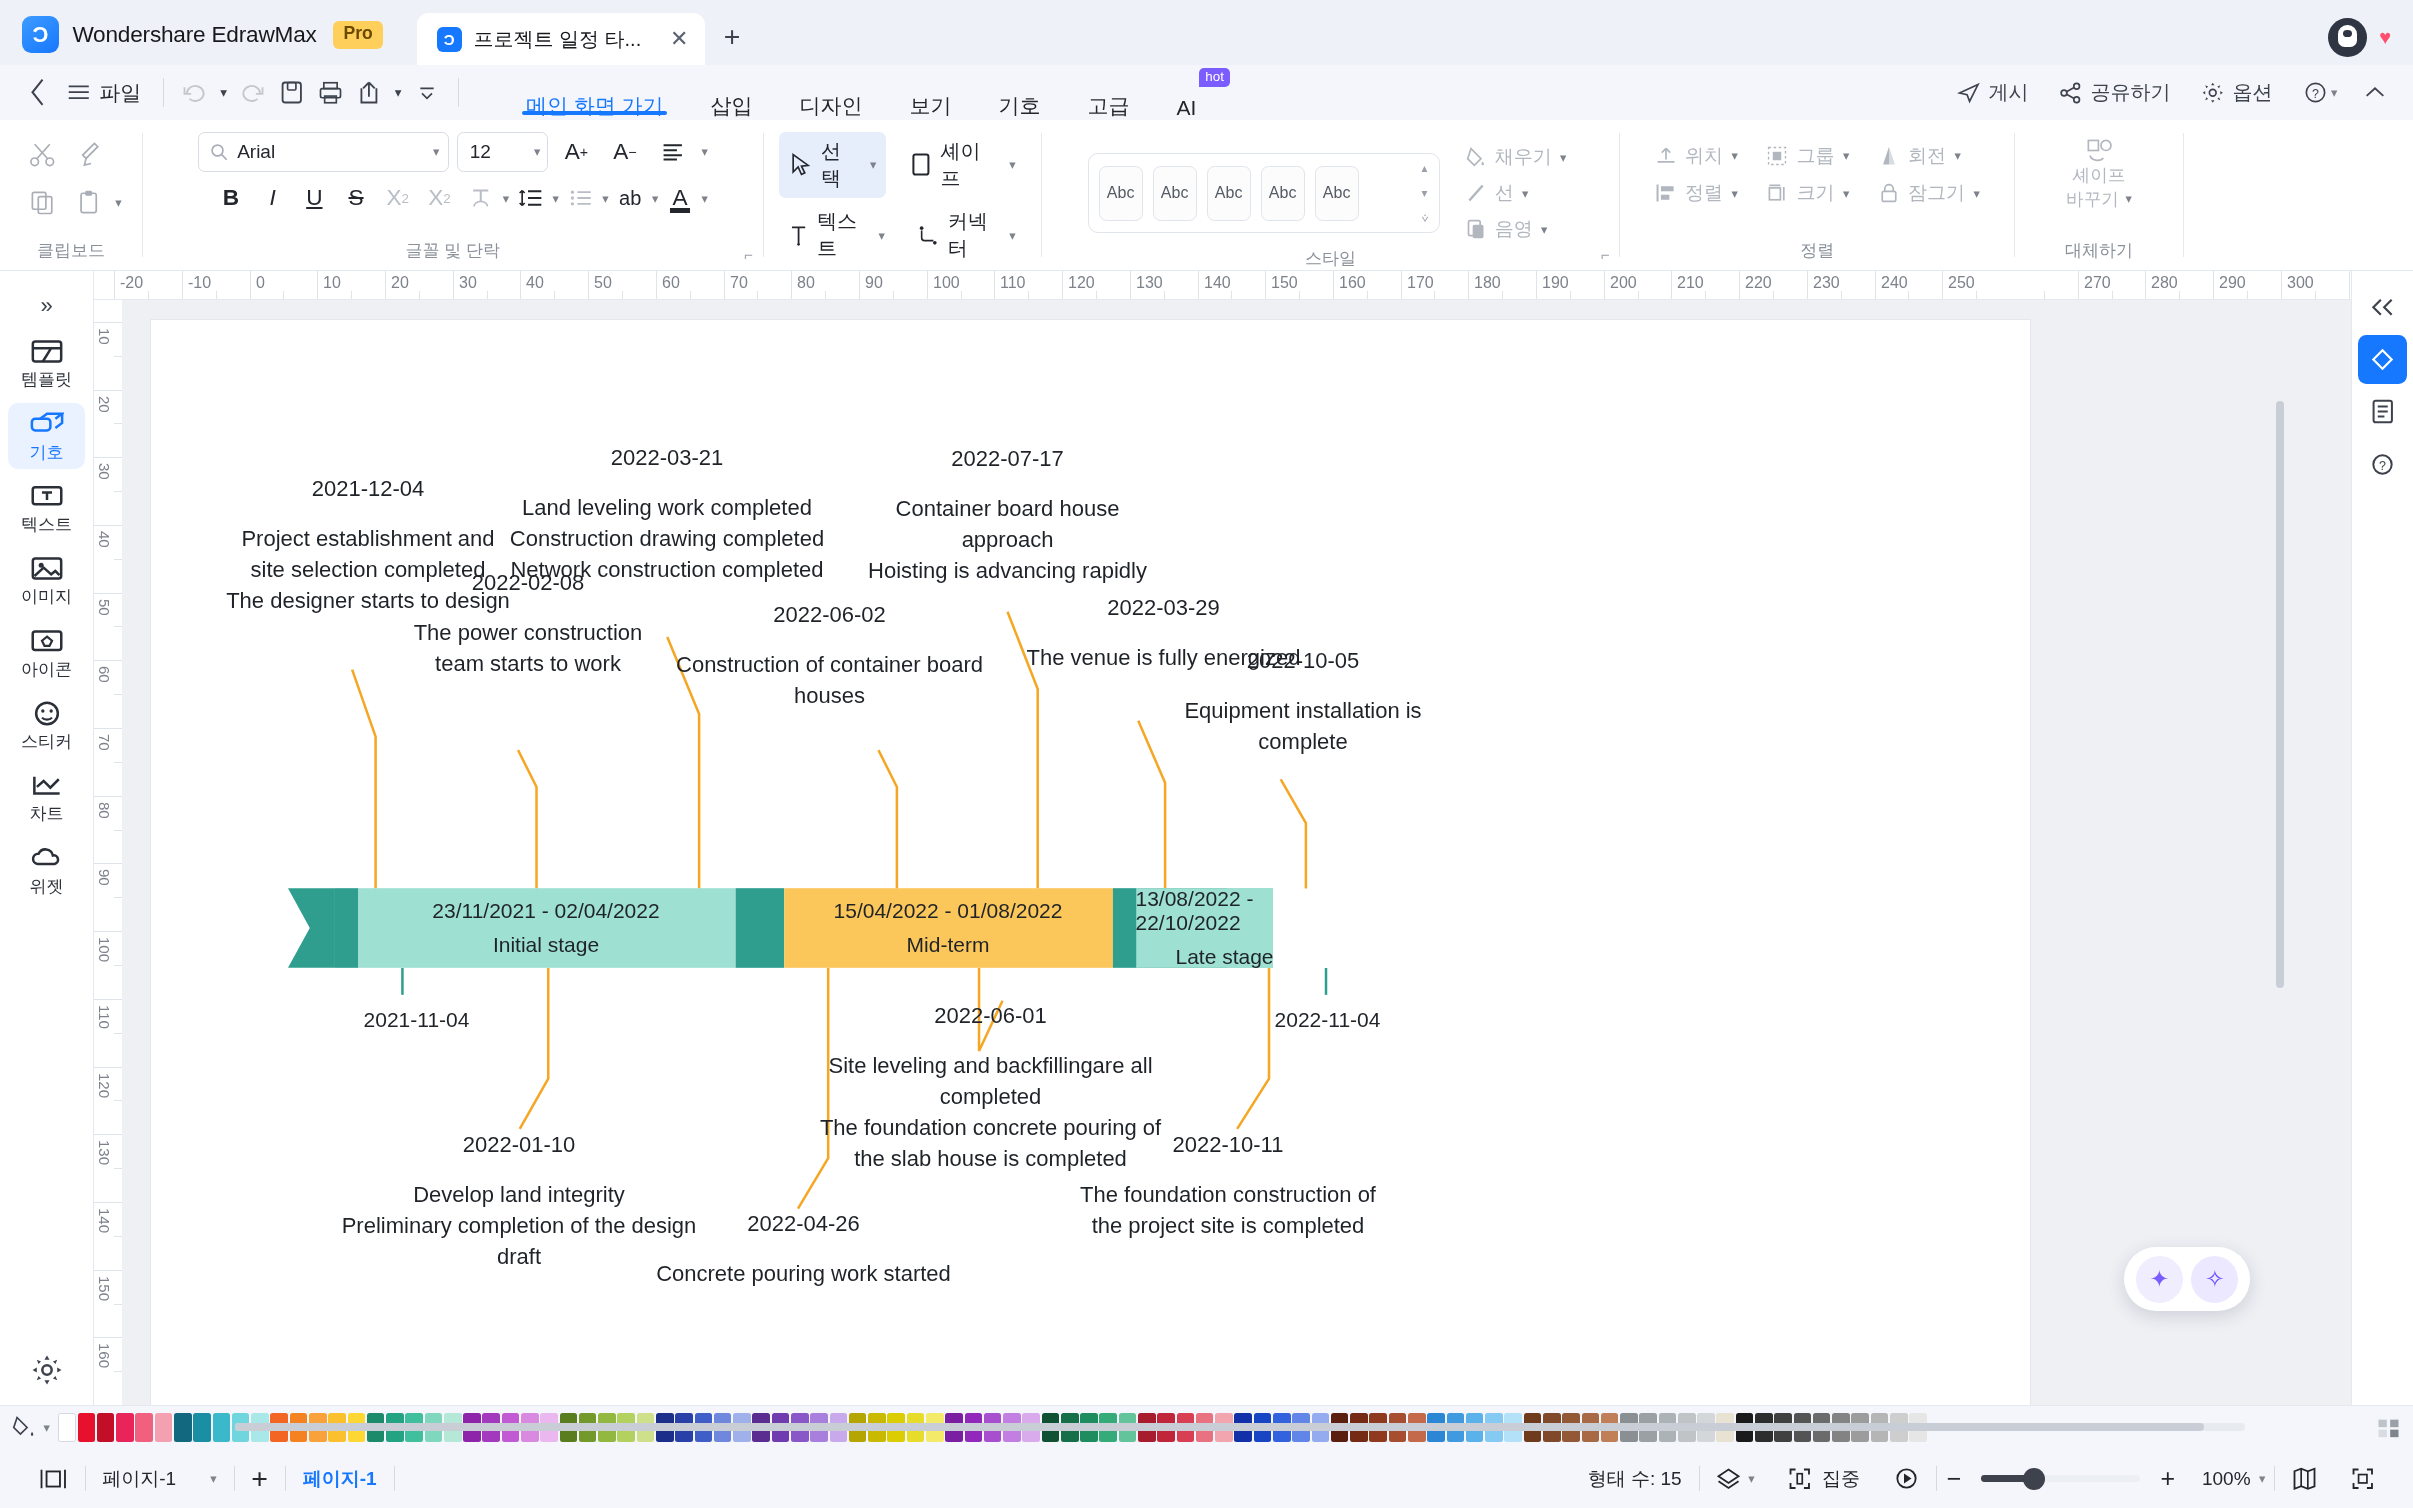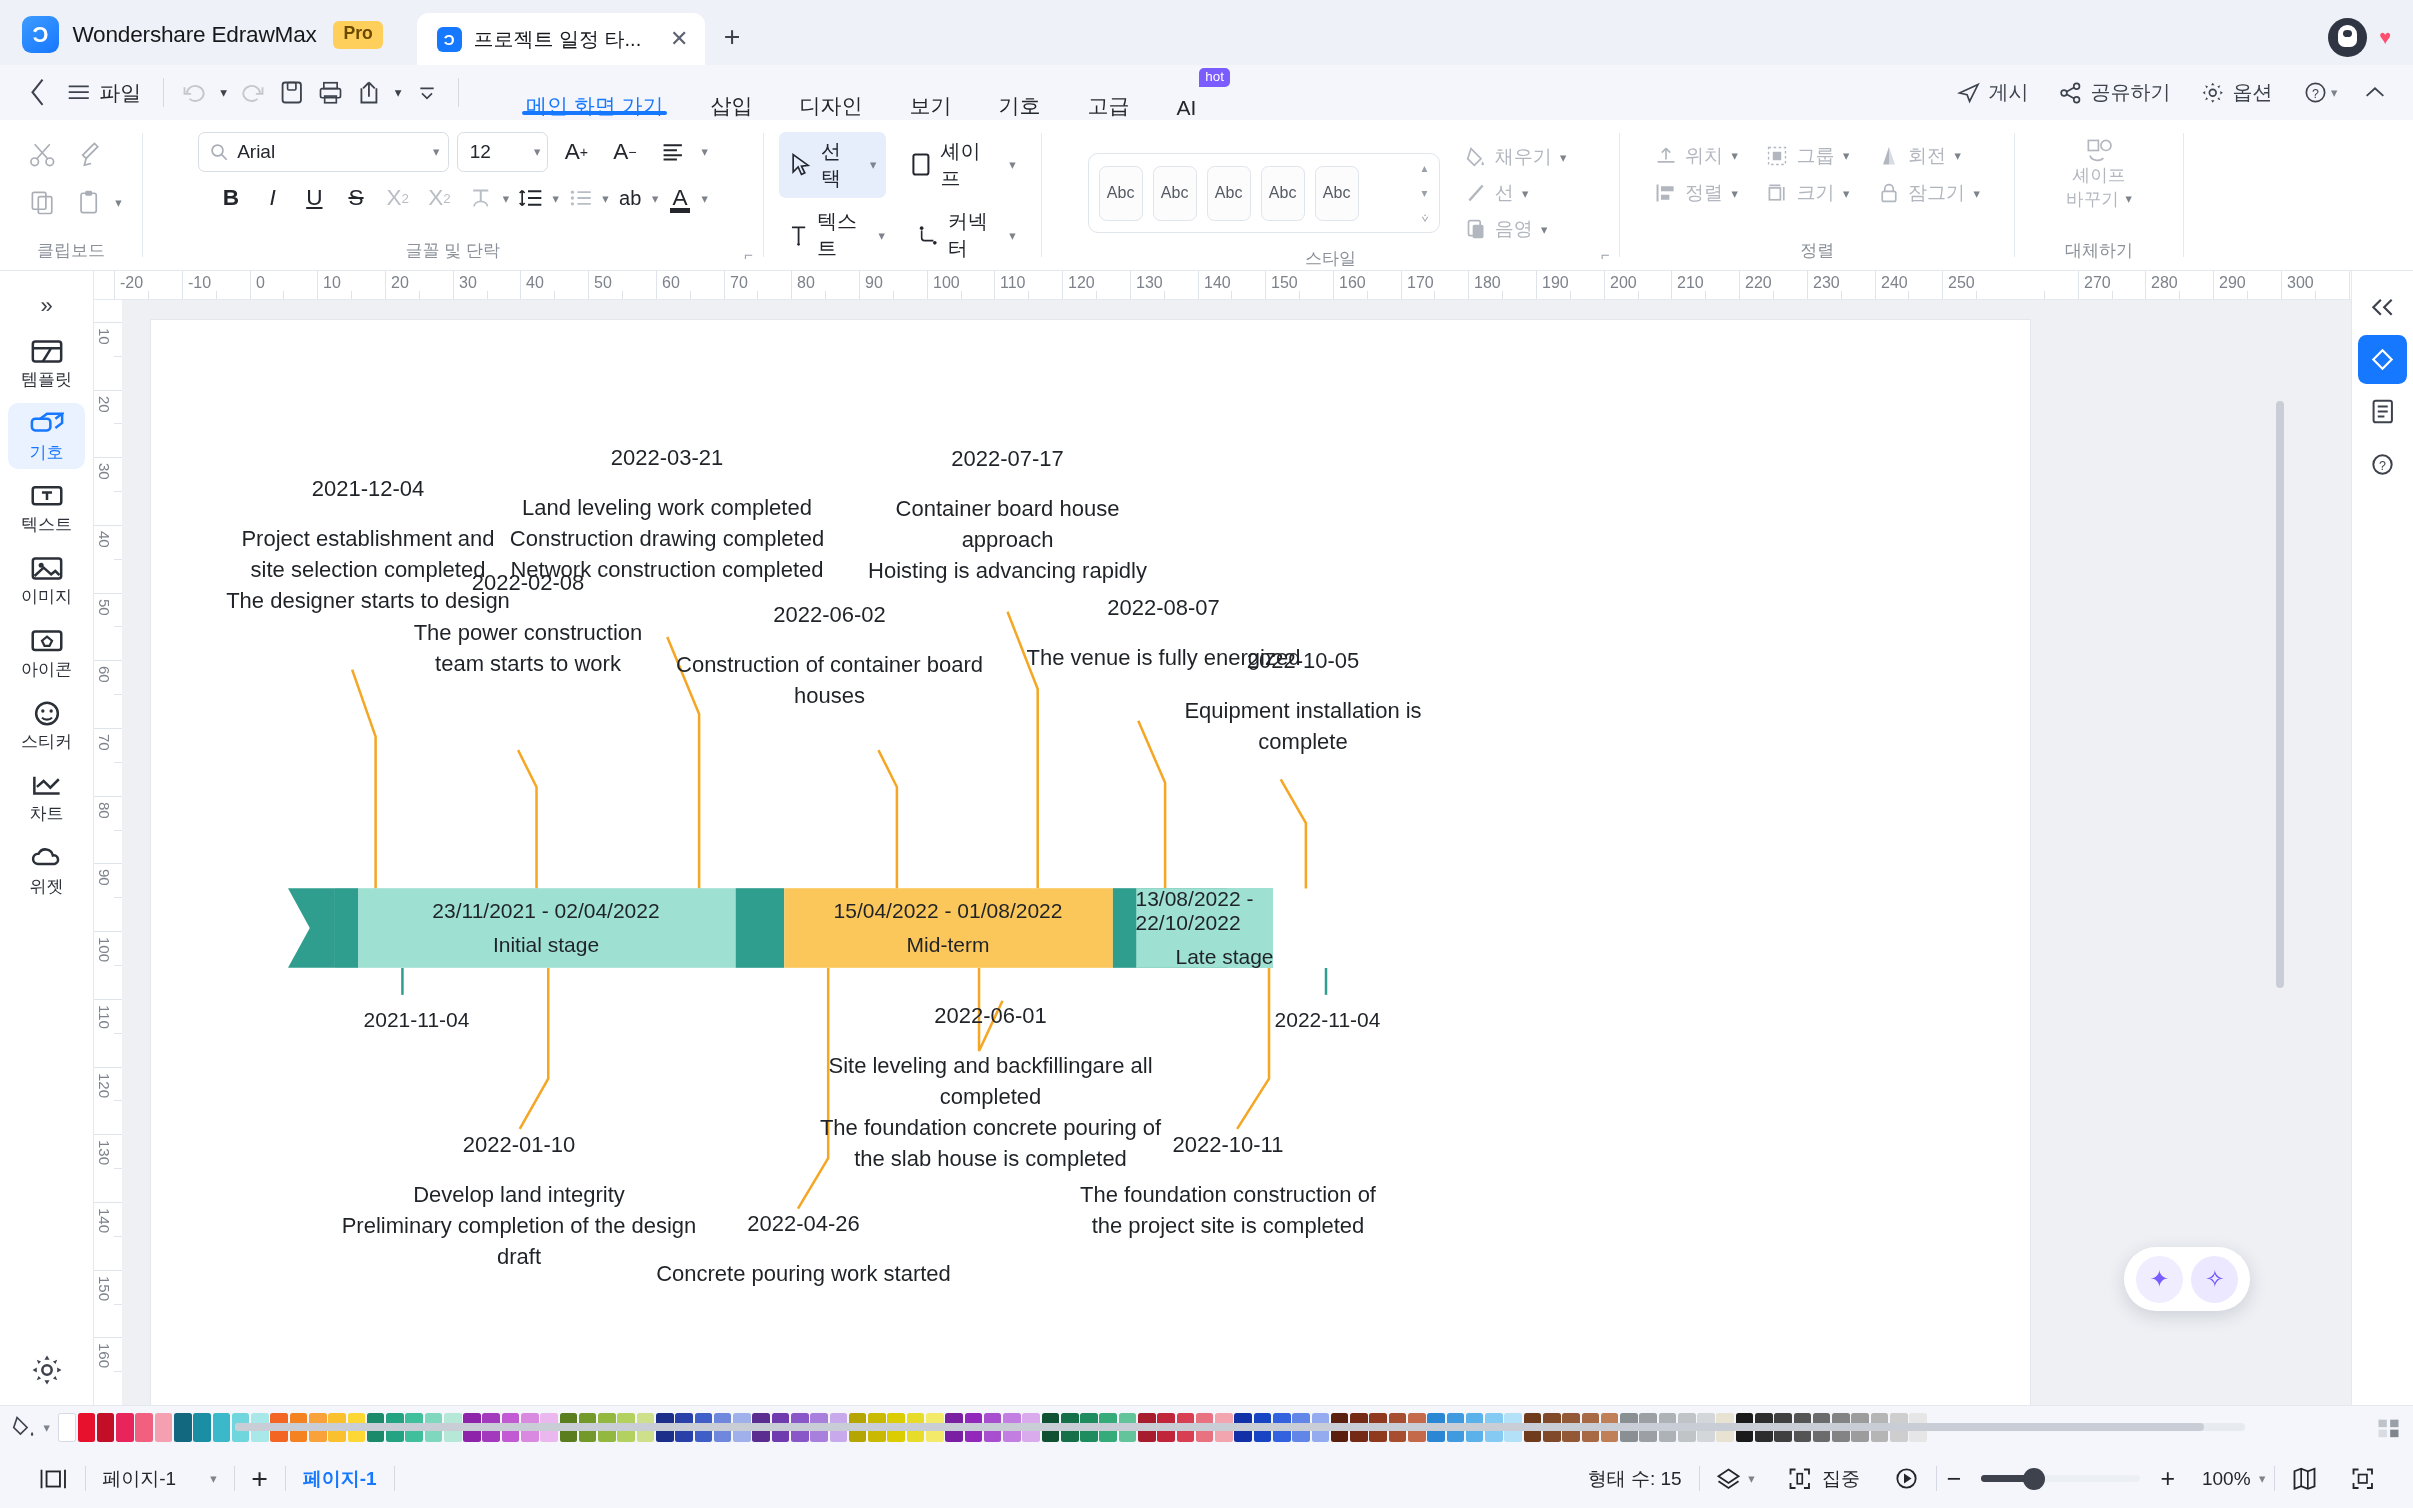--- a/index.html
+++ b/index.html
@@ -993,21 +993,21 @@
 
         <div class="tl-label" style="left:700px; top:123px; width:314px">
           <div class="tl-date">2022-07-17</div>
           <div class="tl-desc">
             <div>Container board house approach</div>
             <div>Hoisting is advancing rapidly</div>
           </div>
         </div>
 
         <div class="tl-label" style="left:856px; top:272px; width:314px">
-          <div class="tl-date">2022-08-07</div>
+          <div class="tl-date">2022-03-29</div>
           <div class="tl-desc">
             <div>The venue is fully energized</div>
           </div>
         </div>
 
         <div class="tl-label" style="left:989px; top:325px; width:327px">
           <div class="tl-date">2022-10-05</div>
           <div class="tl-desc">
             <div>Equipment installation is complete</div>
           </div>

